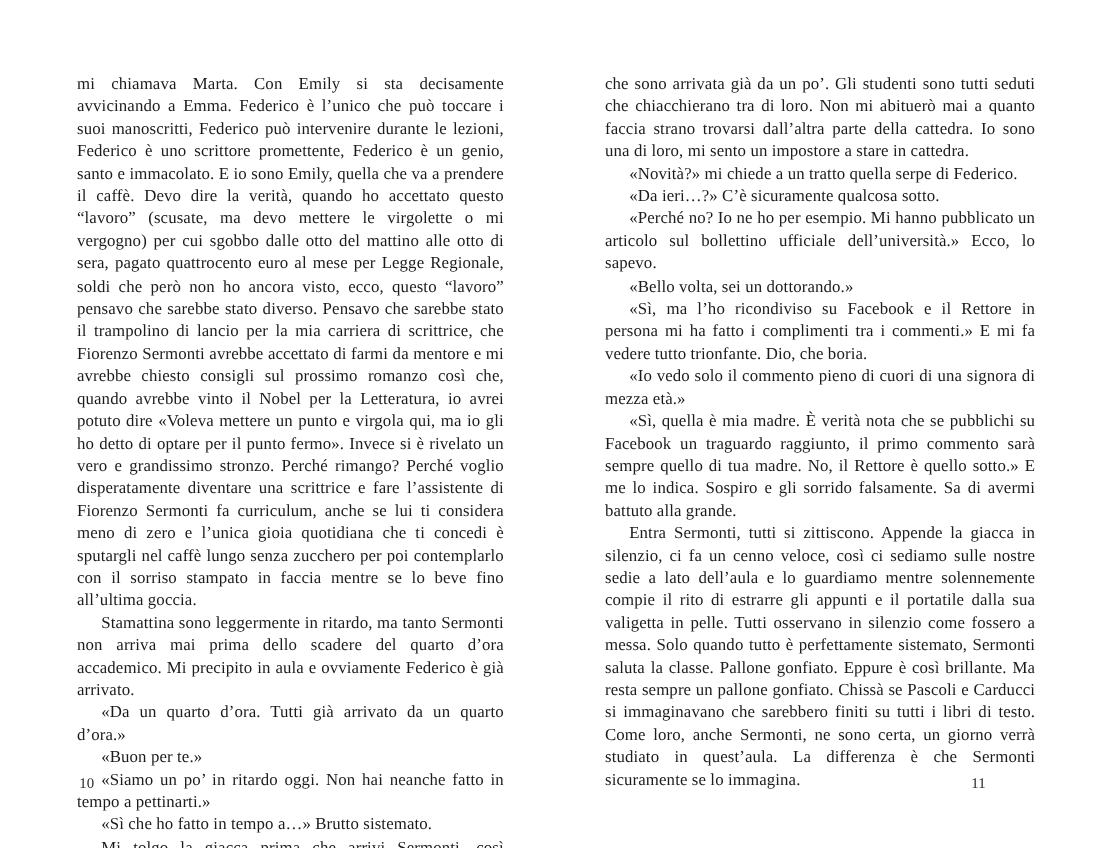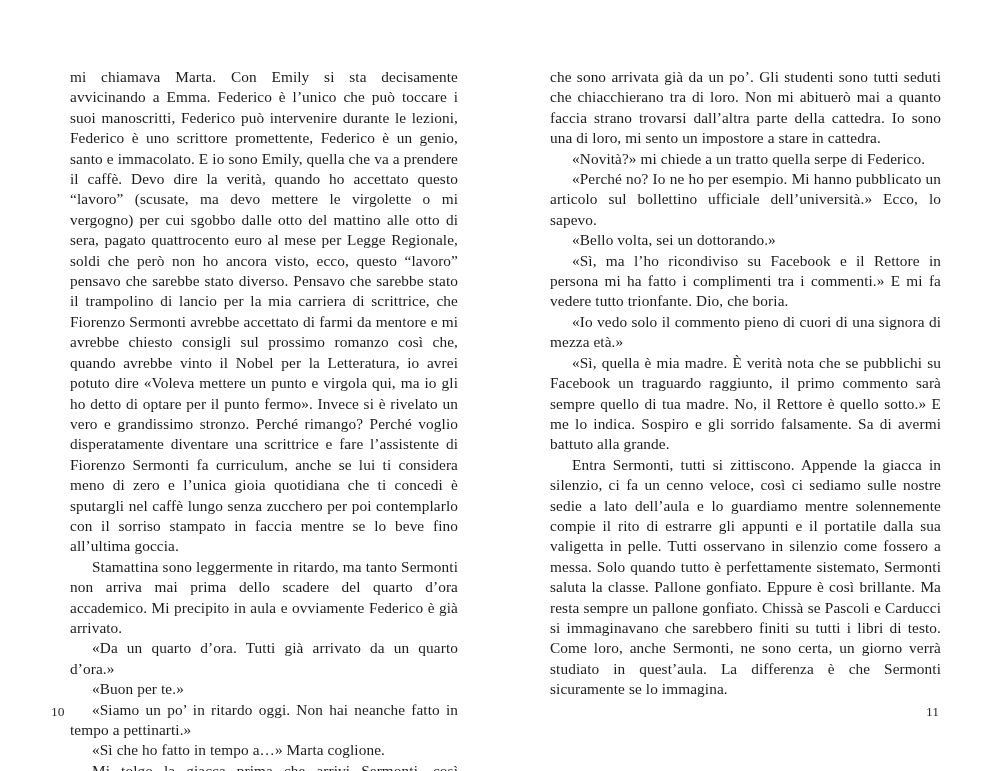--- a/index.html
+++ b/index.html
@@ -31,51 +31,52 @@
   .page-text.left  { left: 70px;  width: 388px; }
   .page-text.right { left: 550px; width: 391px; }
   .para { text-align: justify; }
   .para.indent { text-indent: 22px; }
   .pagenum {
     position: absolute;
     top: 704px;
     font-size: 13.5px;
     color: #2a2a2a;
   }
-  .pagenum.left  { left: 51px; text-align: center; }
-  .pagenum.right { left: 926px; }
+  .pagenum.left  { left: 72px; text-align: center; }
+  .pagenum.right { left: 883px; }
 </style>
 </head>
 <body>
 
 <div class="book-spread">
 
   <div class="page-text left">
 
       <p class="para">mi chiamava Marta. Con Emily si sta decisamente avvicinando a Emma. Federico è l’unico che può toccare i suoi manoscritti, Federico può intervenire durante le lezioni, Federico è uno scrittore promettente, Federico è un genio, santo e immacolato. E io sono Emily, quella che va a prendere il caffè. Devo dire la verità, quando ho accettato questo “lavoro” (scusate, ma devo mettere le virgolette o mi vergogno) per cui sgobbo dalle otto del mattino alle otto di sera, pagato quattrocento euro al mese per Legge Regionale, soldi che però non ho ancora visto, ecco, questo “lavoro” pensavo che sarebbe stato diverso. Pensavo che sarebbe stato il trampolino di lancio per la mia carriera di scrittrice, che Fiorenzo Sermonti avrebbe accettato di farmi da mentore e mi avrebbe chiesto consigli sul prossimo romanzo così che, quando avrebbe vinto il Nobel per la Letteratura, io avrei potuto dire «Voleva mettere un punto e virgola qui, ma io gli ho detto di optare per il punto fermo». Invece si è rivelato un vero e grandissimo stronzo. Perché rimango? Perché voglio disperatamente diventare una scrittrice e fare l’assistente di Fiorenzo Sermonti fa curriculum, anche se lui ti considera meno di zero e l’unica gioia quotidiana che ti concedi è sputargli nel caffè lungo senza zucchero per poi contemplarlo con il sorriso stampato in faccia mentre se lo beve fino all’ultima goccia.</p>
 
       <p class="para indent">Stamattina sono leggermente in ritardo, ma tanto Sermonti non arriva mai prima dello scadere del quarto d’ora accademico. Mi precipito in aula e ovviamente Federico è già arrivato.</p>
 
       <p class="para indent">«Da un quarto d’ora. Tutti già arrivato da un quarto d’ora.»</p>
 
       <p class="para indent">«Buon per te.»</p>
 
       <p class="para indent">«Siamo un po’ in ritardo oggi. Non hai neanche fatto in tempo a pettinarti.»</p>
 
-      <p class="para indent">«Sì che ho fatto in tempo a…» Marta coglione.</p>
+      <p class="para indent">«Sì che ho fatto in tempo a…» Brutto sistemato.</p>
 
       <p class="para indent">Mi tolgo la giacca prima che arrivi Sermonti, così sembrerà</p>
     </div>
 
   <div class="page-text right">
 
       <p class="para">che sono arrivata già da un po’. Gli studenti sono tutti seduti che chiacchierano tra di loro. Non mi abituerò mai a quanto faccia strano trovarsi dall’altra parte della cattedra. Io sono una di loro, mi sento un impostore a stare in cattedra.</p>
 
       <p class="para indent">«Novità?» mi chiede a un tratto quella serpe di Federico.</p>
 
+      <p class="para indent">«Da ieri…?» C’è sicuramente qualcosa sotto.</p>
 
       <p class="para indent">«Perché no? Io ne ho per esempio. Mi hanno pubblicato un articolo sul bollettino ufficiale dell’università.» Ecco, lo sapevo.</p>
 
       <p class="para indent">«Bello volta, sei un dottorando.»</p>
 
       <p class="para indent">«Sì, ma l’ho ricondiviso su Facebook e il Rettore in persona mi ha fatto i complimenti tra i commenti.» E mi fa vedere tutto trionfante. Dio, che boria.</p>
 
       <p class="para indent">«Io vedo solo il commento pieno di cuori di una signora di mezza età.»</p>
 
       <p class="para indent">«Sì, quella è mia madre. È verità nota che se pubblichi su Facebook un traguardo raggiunto, il primo commento sarà sempre quello di tua madre. No, il Rettore è quello sotto.» E me lo indica. Sospiro e gli sorrido falsamente. Sa di avermi battuto alla grande.</p>

